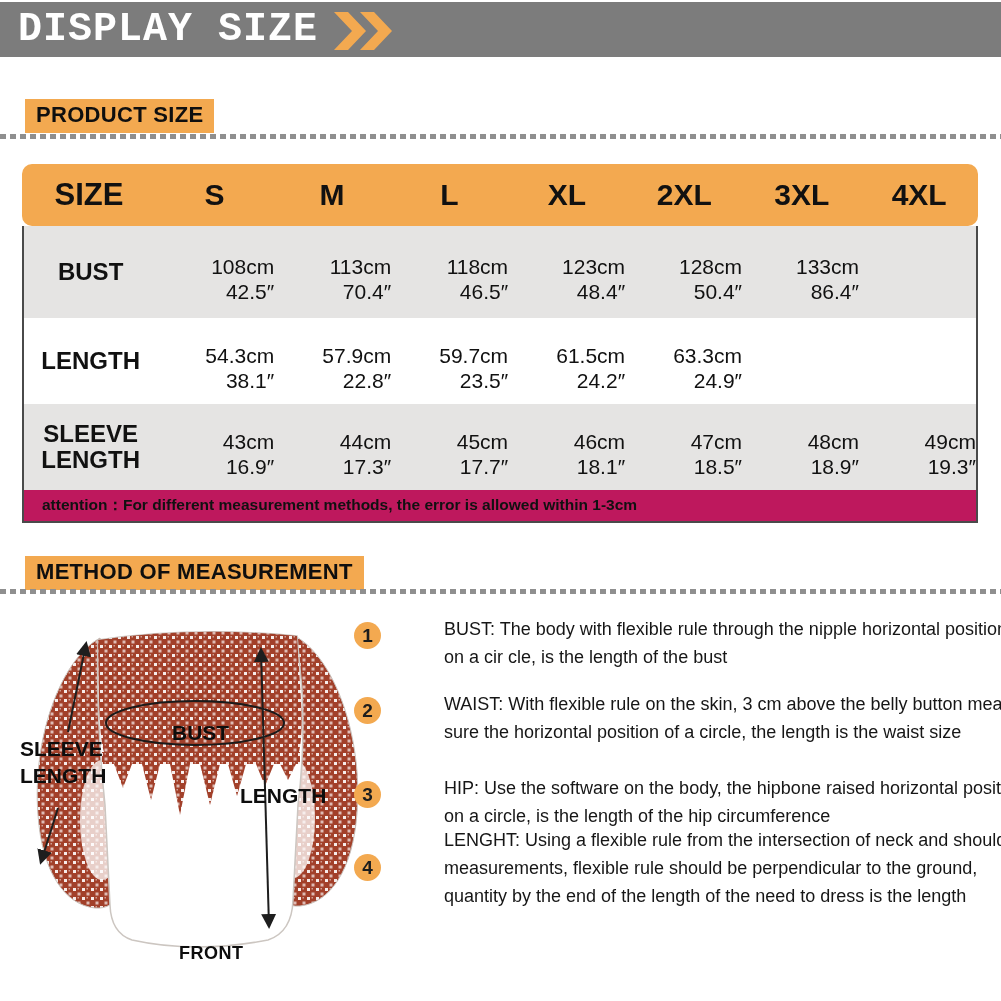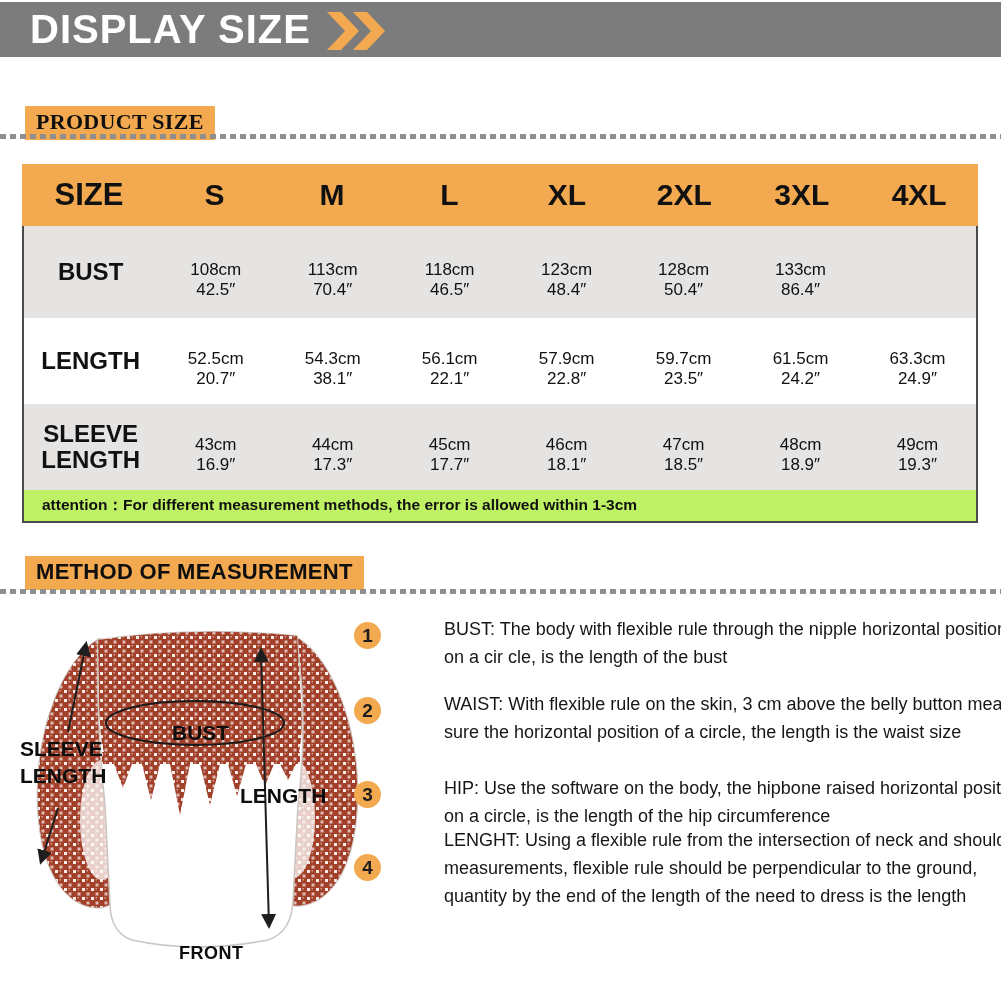--- a/index.html
+++ b/index.html
@@ -3,50 +3,50 @@
 <meta charset="utf-8">
 <style>
   html,body{margin:0;padding:0;background:#fff;}
   #page{position:relative;width:1001px;height:1001px;background:#fff;overflow:hidden;
         font-family:"Liberation Sans","DejaVu Sans",sans-serif;color:#111;}
   .pre{white-space:pre-line;}
 
   
   .banner{position:absolute;left:0;top:2px;width:1001px;height:55px;background:#7C7C7C;
           display:flex;align-items:center;}
-  .banner-title{margin-left:30px;font-size:40px;font-weight:bold;color:#fff;letter-spacing:1px;}
+  .banner-title{margin-left:18px;font-size:40px;font-weight:bold;color:#fff;letter-spacing:1px;font-family:Liberation Mono, monospace;}
   .banner-chevrons{margin-left:14px;margin-top:2px;}
 
   
   .sec-label{position:absolute;background:#F3A950;color:#0f0f0f;font-size:22px;font-weight:bold;
              padding:3px 11px 5px 11px;letter-spacing:0.3px;}
-  .lbl-product{left:25px;top:106px;font-family:Liberation Serif, serif;}
+  .lbl-product{left:25px;top:99px;}
   .lbl-method{left:25px;top:556px;}
 
   .dash{position:absolute;left:0;width:1001px;height:5px;
         background:repeating-linear-gradient(90deg,#8f8f8f 0 6px,transparent 6px 10px);}
   .dash1{top:134px;}
   .dash2{top:589px;}
 
   
   .tbl-head{position:absolute;left:22px;top:164px;width:956px;height:62px;background:#F3A950;
-            display:flex;align-items:center;}
+            display:flex;align-items:center;border-radius:10px;}
   .tbl-body{position:absolute;left:22px;top:226px;width:956px;border:2px solid #4A4A4A;border-top:none;
             box-sizing:border-box;}
   .trow{display:flex;align-items:center;}
   .r-gray{background:#E5E4E3;}
   .r-white{background:#fff;}
   .c-label{width:14%;text-align:center;font-weight:bold;font-size:24px;line-height:1.1;}
-  .c-val{width:12.2857%;text-align:center;font-size:17px;line-height:1.15;margin-top:15px;}
+  .c-val{width:12.2857%;text-align:right;font-size:21px;line-height:1.15;margin-top:15px;}
   .h-label{width:14%;text-align:center;font-weight:bold;font-size:31px;}
   .h-size{width:12.2857%;text-align:center;font-weight:bold;font-size:30px;}
   .row-bust{height:92px;}
   .row-length{height:86px;}
   .row-sleeve{height:86px;}
-  .row-note{height:31px;background:#bef264;display:flex;align-items:center;}
+  .row-note{height:31px;background:#be185d;display:flex;align-items:center;}
   .note-text{margin-left:18px;font-size:15.5px;font-weight:bold;}
 
   
   .diagram-svg{position:absolute;left:10px;top:600px;}
   .diag-label{position:absolute;font-weight:bold;color:#0d0d0d;}
   .lbl-sleevelen{left:20px;top:735px;font-size:21px;line-height:1.3;}
   .lbl-bust{left:172px;top:721px;font-size:21px;}
   .lbl-length{left:240px;top:784px;font-size:21px;}
   .lbl-front{left:179px;top:943px;font-size:18px;letter-spacing:0.5px;}
 
@@ -98,26 +98,22 @@
 46.5″</div>
       <div class="c-val pre">123cm
 48.4″</div>
       <div class="c-val pre">128cm
 50.4″</div>
       <div class="c-val pre">133cm
 86.4″</div>
     </div>
     <div class="trow row-length r-white">
       <div class="c-label pre">LENGTH</div>
-      <div class="c-val pre">52.5cm
-20.7″</div>
       <div class="c-val pre">54.3cm
 38.1″</div>
-      <div class="c-val pre">56.1cm
-22.1″</div>
       <div class="c-val pre">57.9cm
 22.8″</div>
       <div class="c-val pre">59.7cm
 23.5″</div>
       <div class="c-val pre">61.5cm
 24.2″</div>
       <div class="c-val pre">63.3cm
 24.9″</div>
     </div>
     <div class="trow row-sleeve r-gray">

